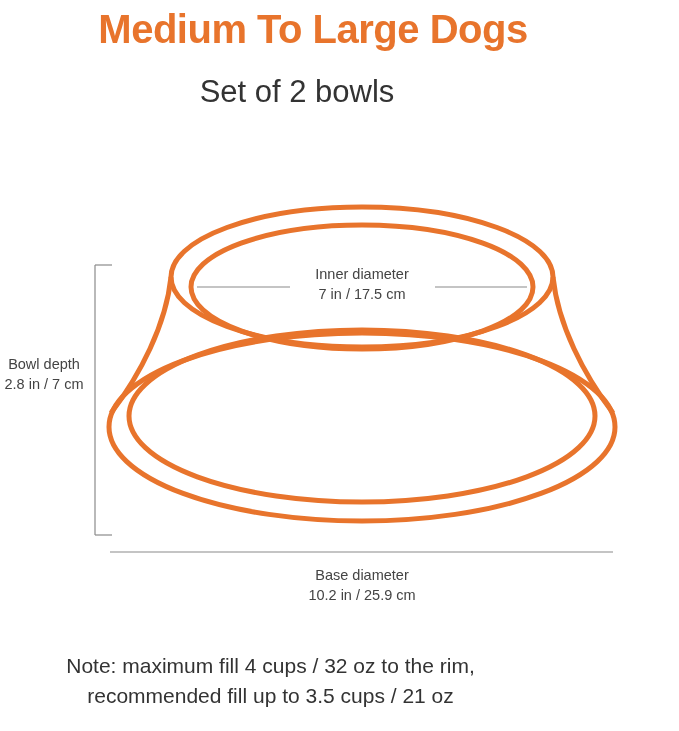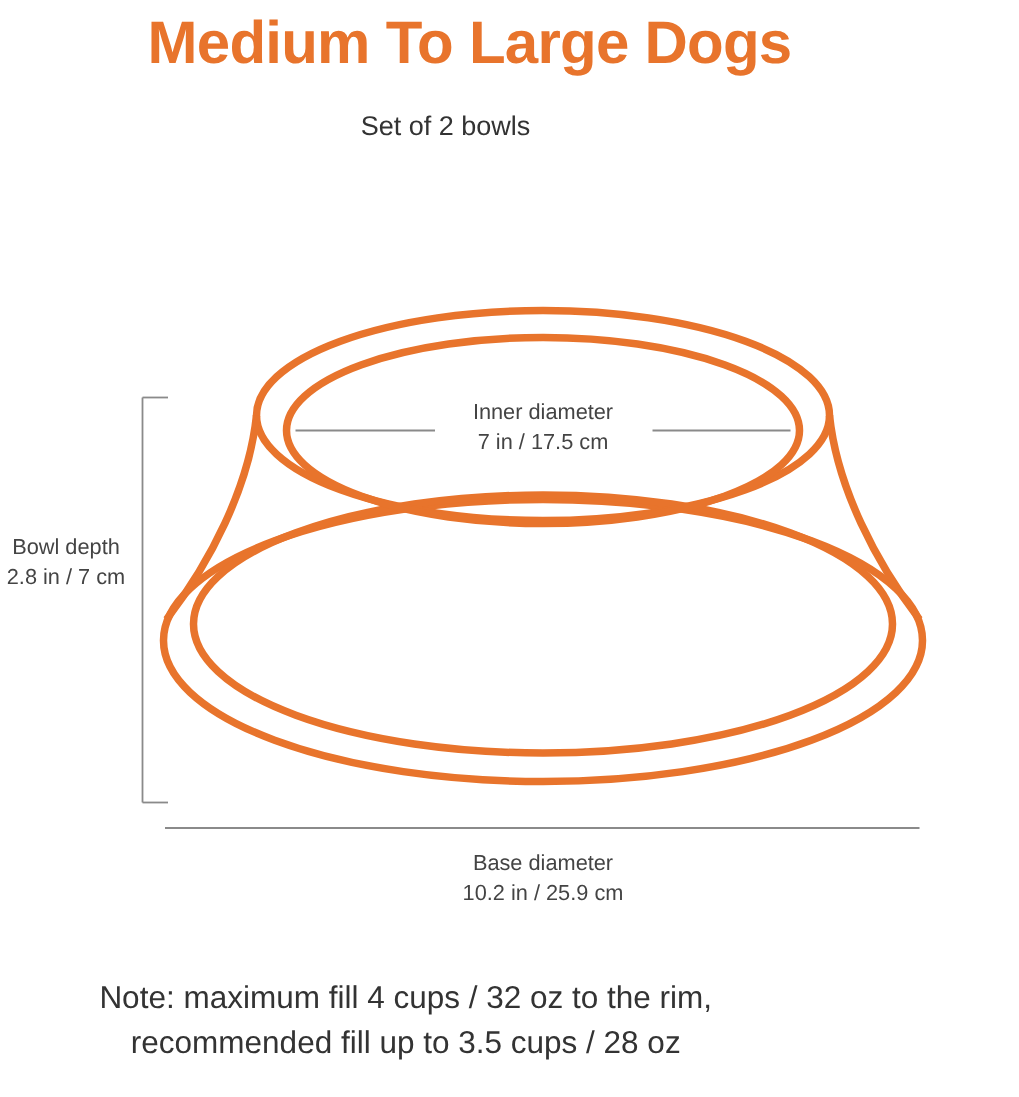--- a/index.html
+++ b/index.html
@@ -31,21 +31,21 @@
     color: #e8742c;
     letter-spacing: -0.5px;
     line-height: 1.15;
   }
   .subtitle {
     position: absolute;
     top: 74px;
     left: 0;
     width: 594px;
     text-align: center;
-    font-size: 18px;
+    font-size: 31px;
     font-weight: normal;
     color: #333333;
   }
   .diagram {
     position: absolute;
     top: 110px;
     left: 0;
     width: 670px;
     height: 510px;
   }
@@ -102,16 +102,16 @@
 
       <line x1="110" y1="442" x2="613" y2="442" stroke="#8a8a8a" stroke-width="1.2"></line>
       <text x="362" y="470" text-anchor="middle" font-size="14.5">Base diameter</text>
       <text x="362" y="490" text-anchor="middle" font-size="14.5">10.2 in / 25.9 cm</text>
 
     </svg>
   </div>
 
   <div class="note">
     <div>Note: maximum fill 4 cups / 32 oz to the rim,</div>
-    <div>recommended fill up to 3.5 cups / 28 oz</div>
+    <div>recommended fill up to 3.5 cups / 21 oz</div>
   </div>
 
 </div>
 
 </body></html>

